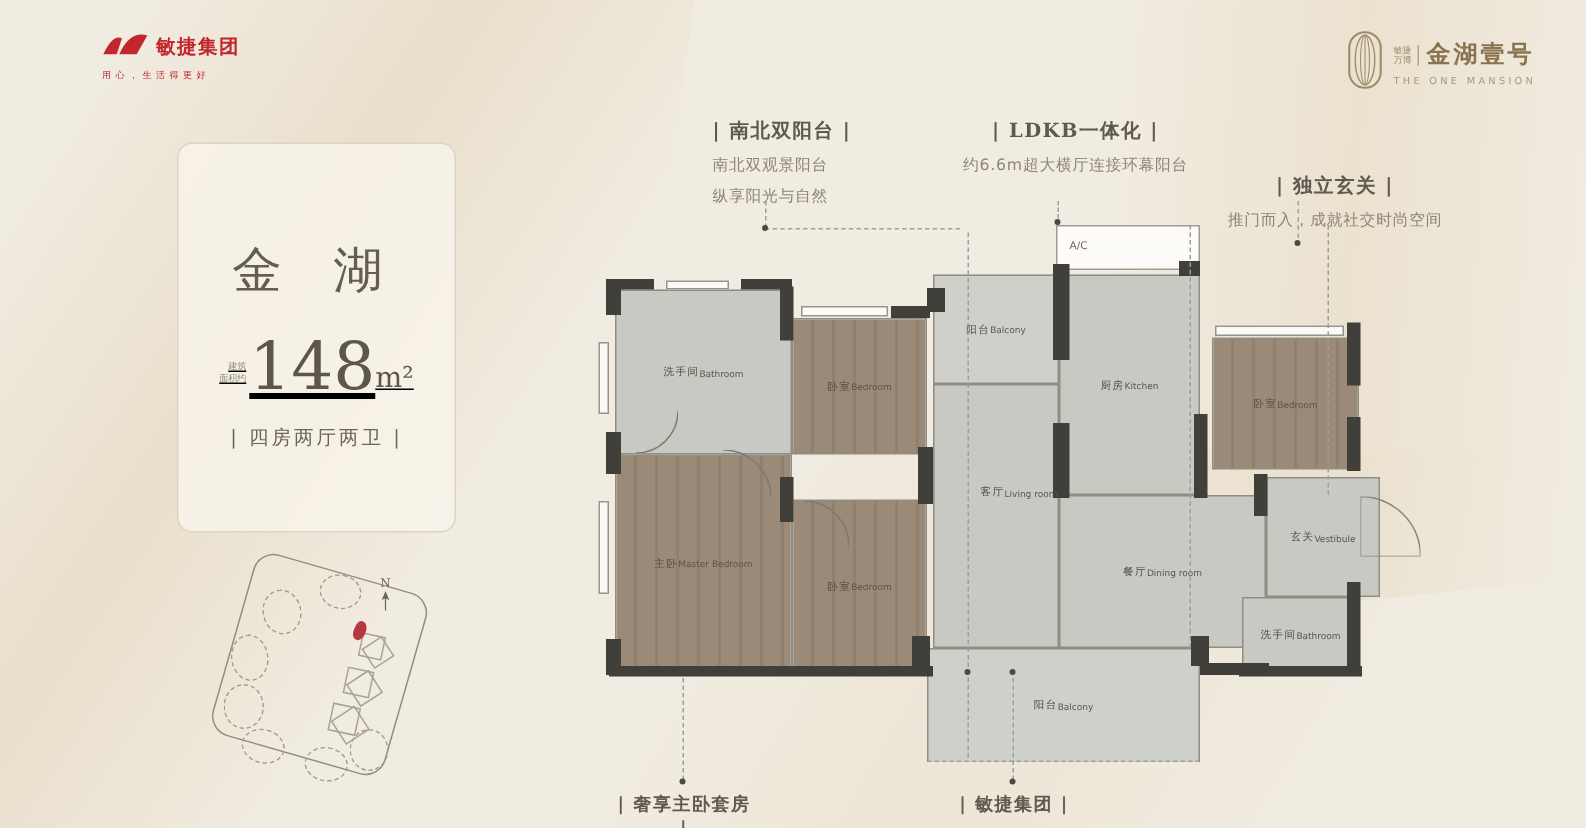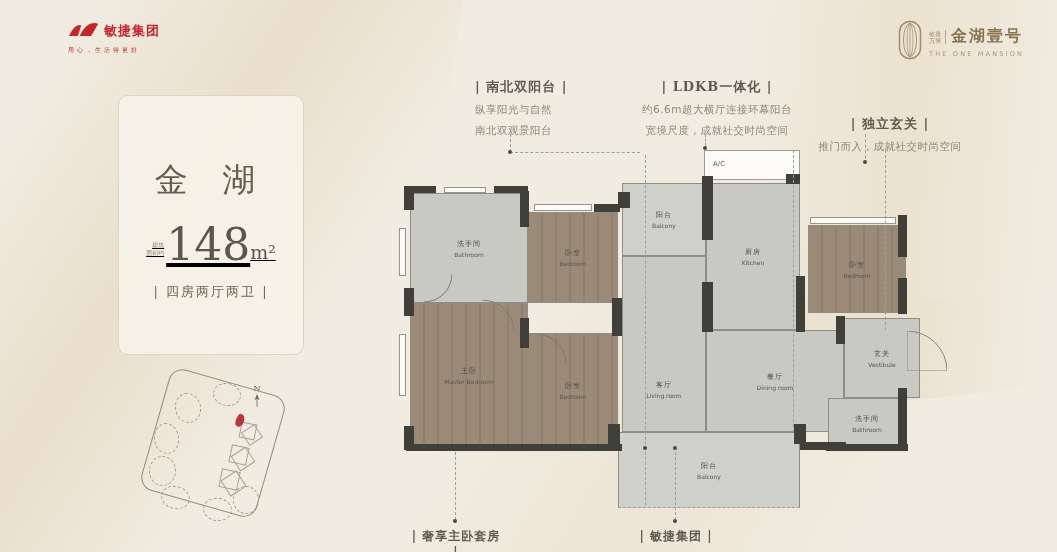--- a/index.html
+++ b/index.html
@@ -46,21 +46,21 @@
   .sp-x2{position:absolute;border:1px solid #a8a294;transform:rotate(57deg);}
   .sp-red{position:absolute;background:#b5373f;border-radius:40% 60% 50% 50%;transform:rotate(25deg);}
   .north{position:absolute;left:108px;top:16px;text-align:center;color:#6b655c;}
   .north .n{font-size:8px;font-family:"DejaVu Serif",serif;}
 
   
   .room{position:absolute;border:1px solid #908e84;box-sizing:border-box;}
   .gray{background:#c8c9c2;}
   .graylt{background:#cfd0ca;}
   .wood{background:repeating-linear-gradient(90deg,#9c8a79 0 12px,#92806f 12px 14px);}
-  .rlabel{position:absolute;inset:0;display:flex;flex-direction:column;align-items:center;justify-content:center;z-index:4;}
+  .rlabel{position:absolute;inset:0;display:flex;flex-direction:row;align-items:center;justify-content:center;z-index:4;}
   .rlabel .cn{font-size:7px;color:#514c45;letter-spacing:1px;}
   .rlabel .en{font-size:6px;color:#5a554d;margin-top:2px;}
   .label-low{justify-content:flex-end;padding-bottom:32px;box-sizing:border-box;}
   .wall{position:absolute;background:#403f3a;z-index:3;}
   .win{position:absolute;background:#fbfaf6;border:1px solid #97948b;box-sizing:border-box;z-index:3;}
   .acbox{position:absolute;left:704px;top:150px;width:96px;height:30px;background:#fcfbf8;border:1px solid #a19c92;box-sizing:border-box;z-index:2;}
   .acbox span{font-size:7px;color:#6d675e;position:absolute;left:8px;top:9px;}
   .vdash{position:absolute;border-left:1px dashed #93a39e;width:0;z-index:5;}
   .hdash{position:absolute;border-top:1px dashed #93a39e;height:0;z-index:5;}
   .dot{position:absolute;width:4px;height:4px;border-radius:50%;background:#4c4a44;z-index:6;}
@@ -102,27 +102,26 @@
         <span>万博</span>
       </div>
       <span class="lr-name">金湖壹号</span>
     </div>
     <span class="lr-en">THE ONE MANSION</span>
   </div>
 </div>
 
 <div class="callout" style="left:475px;width:175px;">
   <div class="co-title">| 南北双阳台 |</div>
+  <div class="co-line">南北双观景阳台</div>
   <div class="co-line">纵享阳光与自然</div>
-  <div class="co-line">南北双观景阳台</div>
 </div>
 <div class="callout center" style="left:622px;width:190px;">
   <div class="co-title">| LDKB一体化 |</div>
   <div class="co-line">约6.6m超大横厅连接环幕阳台</div>
-  <div class="co-line">宽境尺度，成就社交时尚空间</div>
 </div>
 <div class="callout center" style="left:800px;width:180px;margin-top:37px;">
   <div class="co-title">| 独立玄关 |</div>
   <div class="co-line">推门而入，成就社交时尚空间</div>
 </div>
 
 <div class="unit-card">
   <div class="uc-name">金 湖</div>
   <div class="uc-area">
     <div class="uc-prefix">

